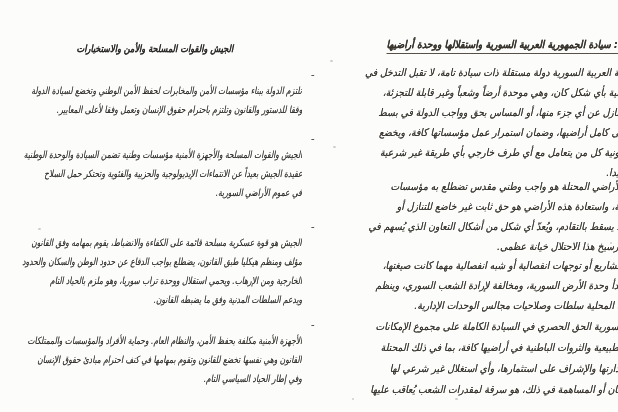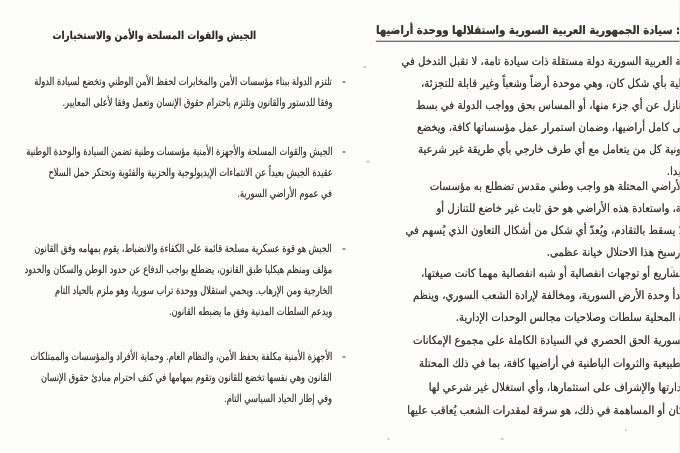--- a/index.html
+++ b/index.html
@@ -5,21 +5,21 @@
   html,body{margin:0;padding:0;}
   body{background:#e8e8e8;font-family:"DejaVu Sans",sans-serif;}
   #page{
     position:relative;
     width:618px;height:412px;
     background:#fcfcfb;
     overflow:hidden;
     box-shadow:0 0 2px rgba(0,0,0,.15);
   }
   
-  .col{position:absolute;top:0;bottom:0;overflow:hidden;}
+  .col{position:absolute;top:16px;bottom:0;overflow:hidden;font-style:italic;}
   #col-left{left:0;width:302px;}
   #col-right{left:325px;right:-4px;}
   
   .ln{
     position:absolute;right:0;
     white-space:nowrap;direction:rtl;
     font-family:"DejaVu Sans",sans-serif;
   }
   #col-left .ln{
     font-size:10px;line-height:19px;color:#35332f;

